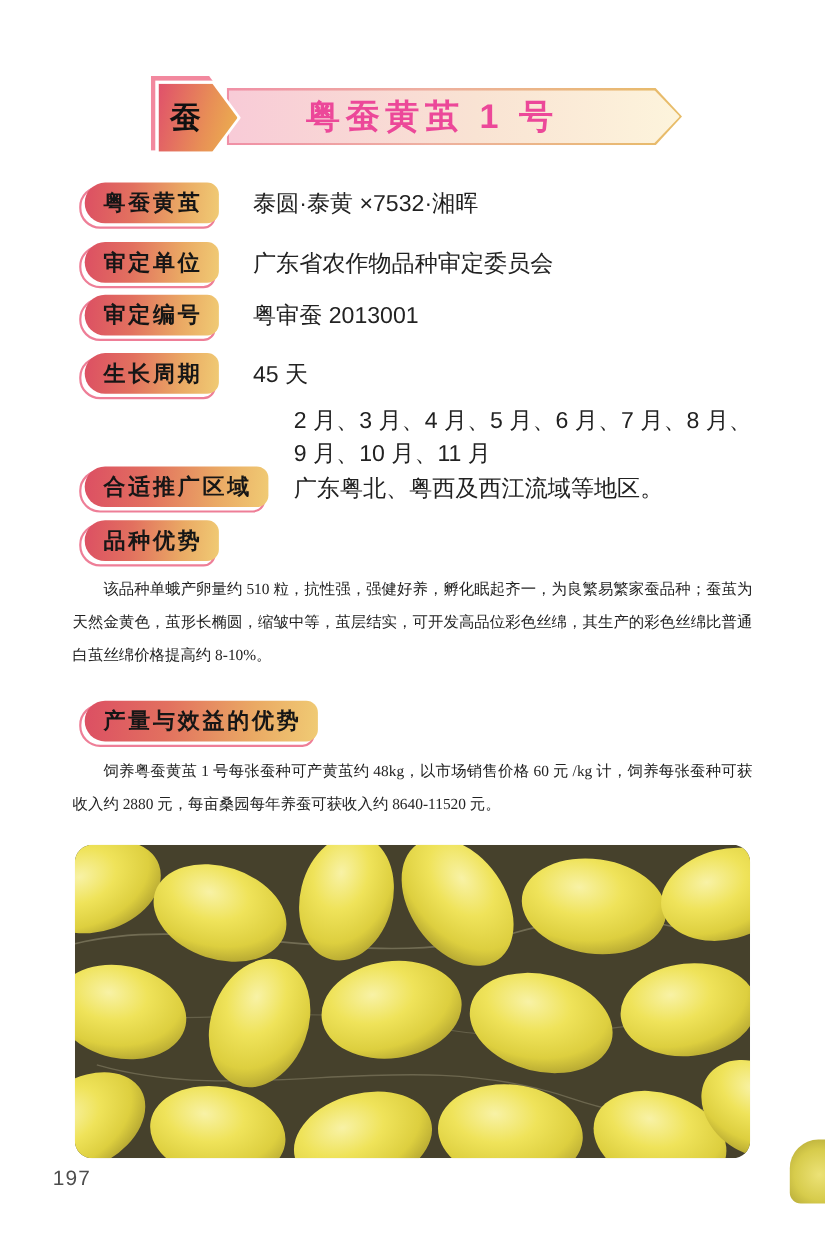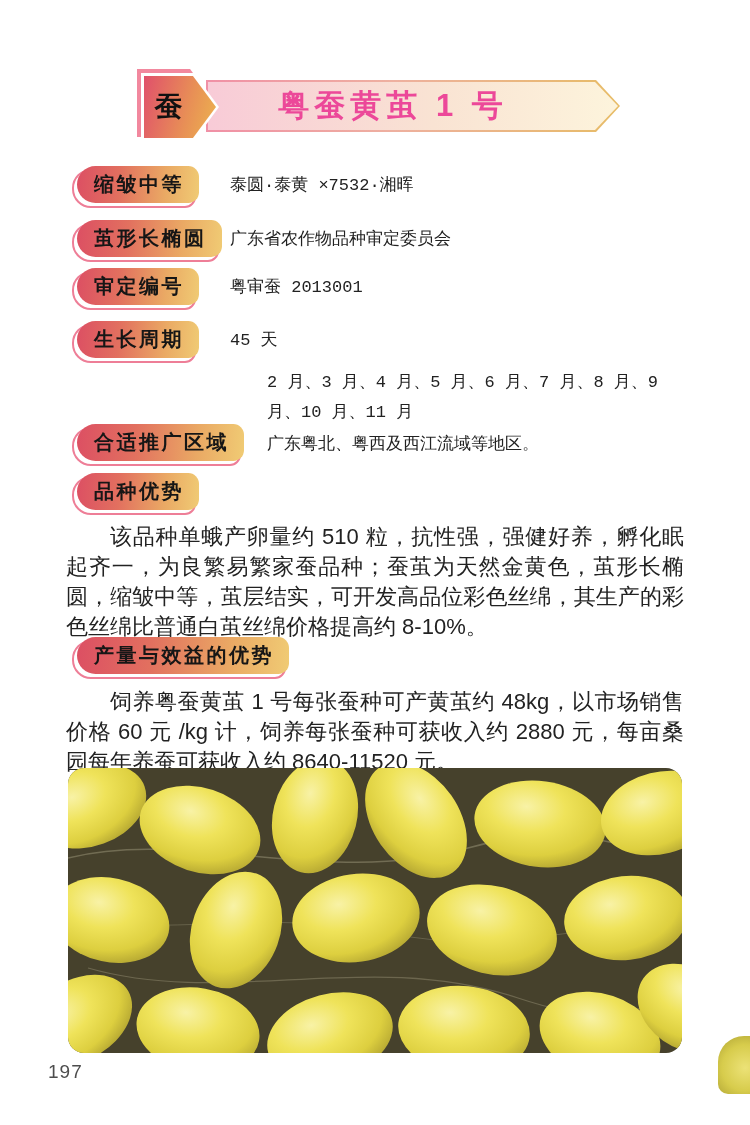--- a/index.html
+++ b/index.html
@@ -61,31 +61,31 @@
   .badge::before{
     content:""; position:absolute; inset:-1px;
     border:2px solid #ee7e97; border-radius:19px 11px 11px 19px;
     transform:translate(-4px,4px);
     z-index:-1;
   }
 
   
   .value{
     position:absolute;
-    font-family:Liberation Mono, monospace;
-    font-size:17px; color:#222; line-height:30px;
+    font-family:Liberation Sans, sans-serif;
+    font-size:21px; color:#222; line-height:30px;
     white-space:nowrap;
   }
   .value.wrap{white-space:normal; width:425px;}
 
   
   .para{
     position:absolute; left:66px; width:618px;
-    font-family:Liberation Sans, sans-serif;
-    font-size:22px; line-height:30px; color:#222;
+    font-family:Liberation Serif, serif;
+    font-size:14px; line-height:30px; color:#222;
     text-align:justify; text-indent:2em;
   }
 
   
   .photo-wrap{
     position:absolute; left:68px; top:768px; width:614px; height:285px;
     border-radius:16px; overflow:hidden;
   }
   .photo-wrap svg{display:block; width:100%; height:100%;}
 
@@ -113,24 +113,24 @@
     <div class="banner-title">粤蚕黄茧 1 号</div>
   </div>
   <div class="tag">
     <div class="tag-ring"></div>
     <div class="tag-outline"></div>
     <div class="tag-main">
       <div class="tag-text">蚕</div>
     </div>
   </div>
 
-  <div class="badge" style="left:77px; top:166px;">缩皱中等</div>
+  <div class="badge" style="left:77px; top:166px;">粤蚕黄茧</div>
   <div class="value" style="left:230px; top:171px;">泰圆·泰黄 ×7532·湘晖</div>
 
-  <div class="badge" style="left:77px; top:220px;">茧形长椭圆</div>
+  <div class="badge" style="left:77px; top:220px;">审定单位</div>
   <div class="value" style="left:230px; top:225px;">广东省农作物品种审定委员会</div>
 
   <div class="badge" style="left:77px; top:268px;">审定编号</div>
   <div class="value" style="left:230px; top:273px;">粤审蚕 2013001</div>
 
   <div class="badge" style="left:77px; top:321px;">生长周期</div>
   <div class="value" style="left:230px; top:326px;">45 天</div>
 
   <div class="value wrap" style="left:267px; top:368px;">2 月、3 月、4 月、5 月、6 月、7 月、8 月、9 月、10 月、11 月</div>
 

